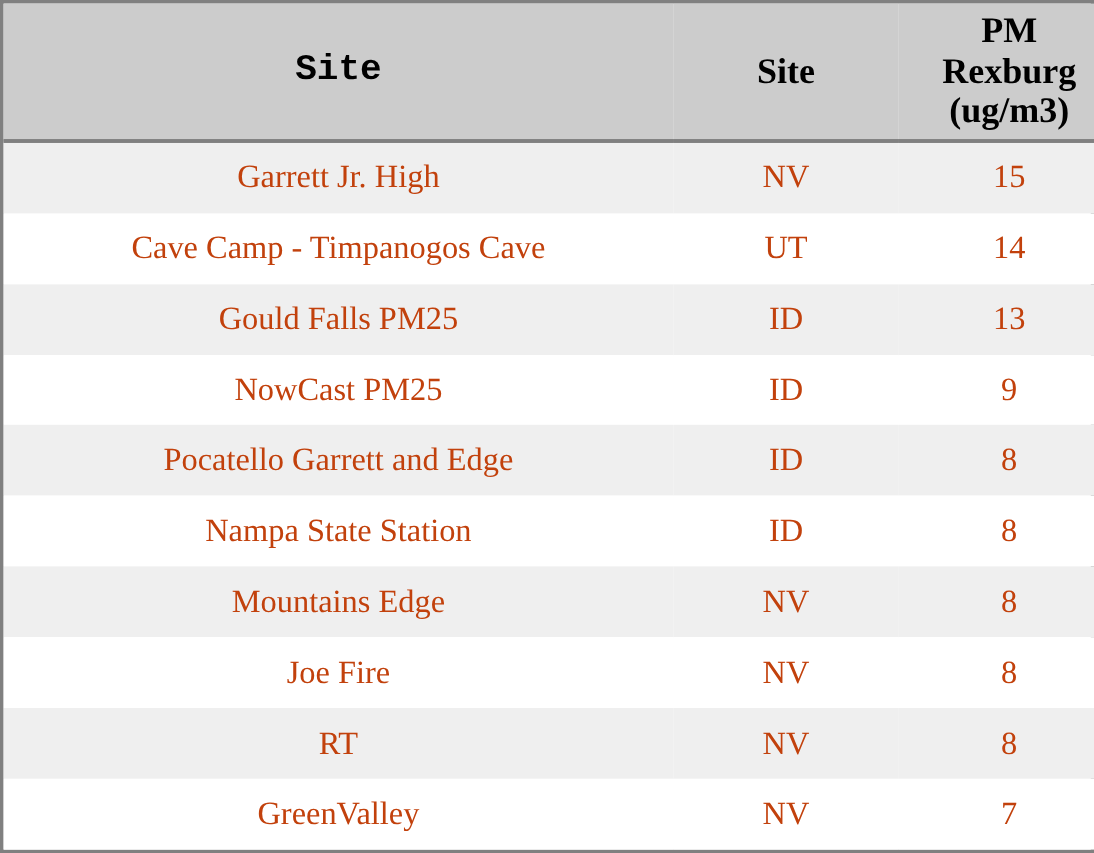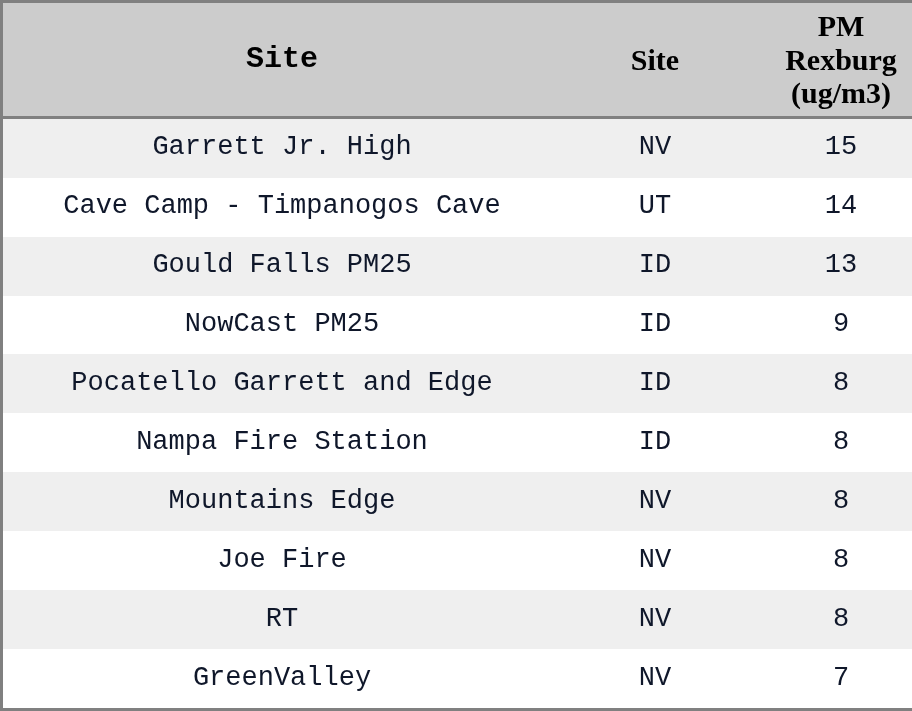--- a/index.html
+++ b/index.html
@@ -38,23 +38,23 @@
     vertical-align: middle;
     padding: 6px 4px;
     border-bottom: 3px solid #808080;
     line-height: 1.12;
   }
   thead th.col-site { width: 550px; font-family: Liberation Mono, monospace; }
   thead th.col-state { width: 180px; }
   thead th.col-value { width: 176px; }
 
   tbody td {
-    font-family: Liberation Mono, monospace;
+    font-family: Liberation Serif, serif;
     font-size: 27px;
-    color: #0f172a;
+    color: #c2410c;
     text-align: center;
     vertical-align: middle;
     padding: 0;
     line-height: 1.1;
     height: 58px;
   }
   tbody tr.row-odd { background: #efefef; }
   tbody tr.row-even { background: #ffffff; }
 </style>
 </head>
@@ -93,21 +93,21 @@
         <td>NowCast PM25</td>
         <td>ID</td>
         <td>9</td>
       </tr>
       <tr class="row-odd">
         <td>Pocatello Garrett and Edge</td>
         <td>ID</td>
         <td>8</td>
       </tr>
       <tr class="row-even">
-        <td>Nampa Fire Station</td>
+        <td>Nampa State Station</td>
         <td>ID</td>
         <td>8</td>
       </tr>
       <tr class="row-odd">
         <td>Mountains Edge</td>
         <td>NV</td>
         <td>8</td>
       </tr>
       <tr class="row-even">
         <td>Joe Fire</td>

